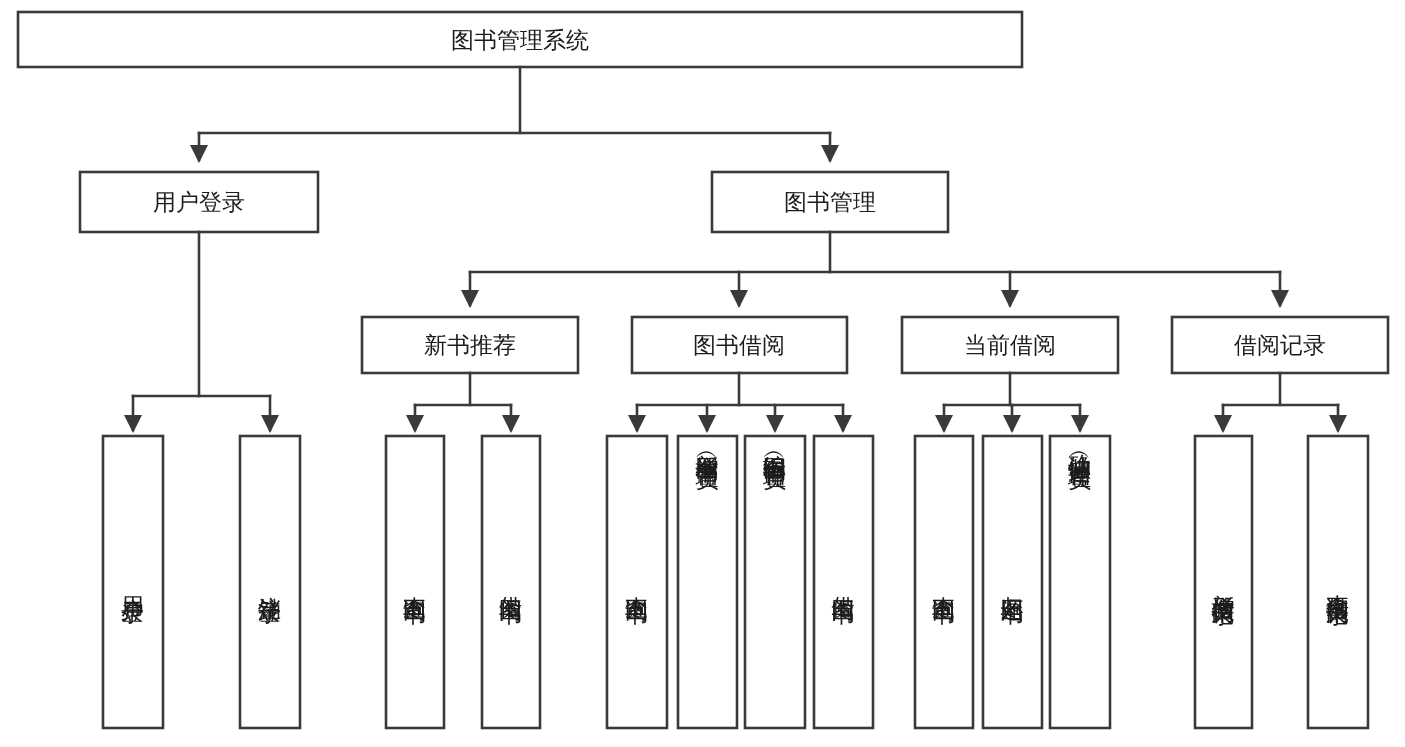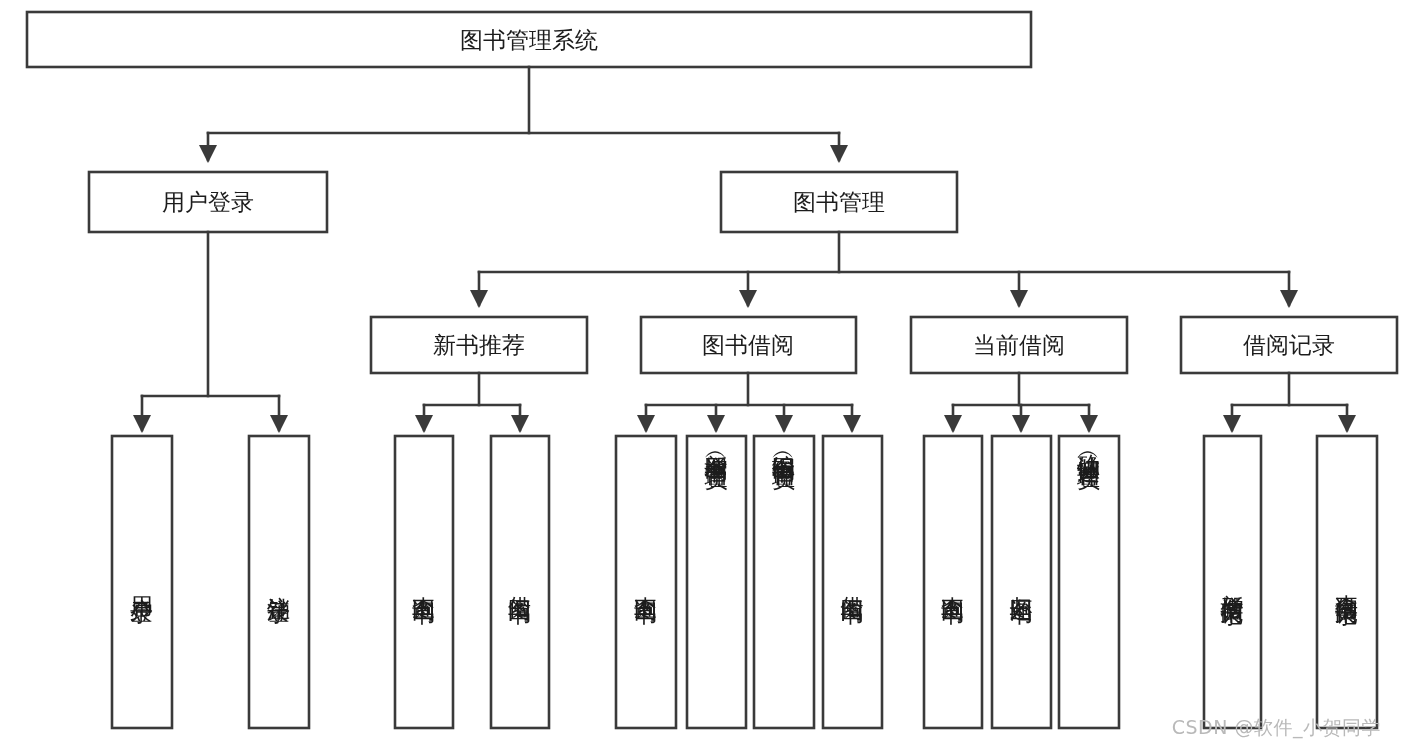--- a/index.html
+++ b/index.html
@@ -10,21 +10,21 @@
   }
   body {
     width: 1405px;
     height: 747px;
     position: relative;
     overflow: hidden;
     font-family: "DejaVu Sans", "Liberation Sans", sans-serif;
   }
   #diagram-root {
     position: absolute;
-    left: 9px;
+    left: 0;
     top: 0;
     width: 1380px;
     height: 747px;
   }
   svg#flowchart {
     display: block;
     width: 1405px;
     height: 747px;
   }
   .node-box {
@@ -229,15 +229,14 @@
   <div class="vlabel" style="left:1050px; top:436px; width:60px; height:292px; align-items:flex-start;">
     <span>确认归还（管理员）</span>
   </div>
   <div class="vlabel" style="left:1195px; top:436px; width:57px; height:292px;">
     <span>新增借阅记录</span>
   </div>
   <div class="vlabel" style="left:1308px; top:436px; width:60px; height:292px;">
     <span>查询借阅记录</span>
   </div>
 
-  <div id="watermark">CSDN @软件_小贺同学</div>
 
 </div>
 
 </body></html>

